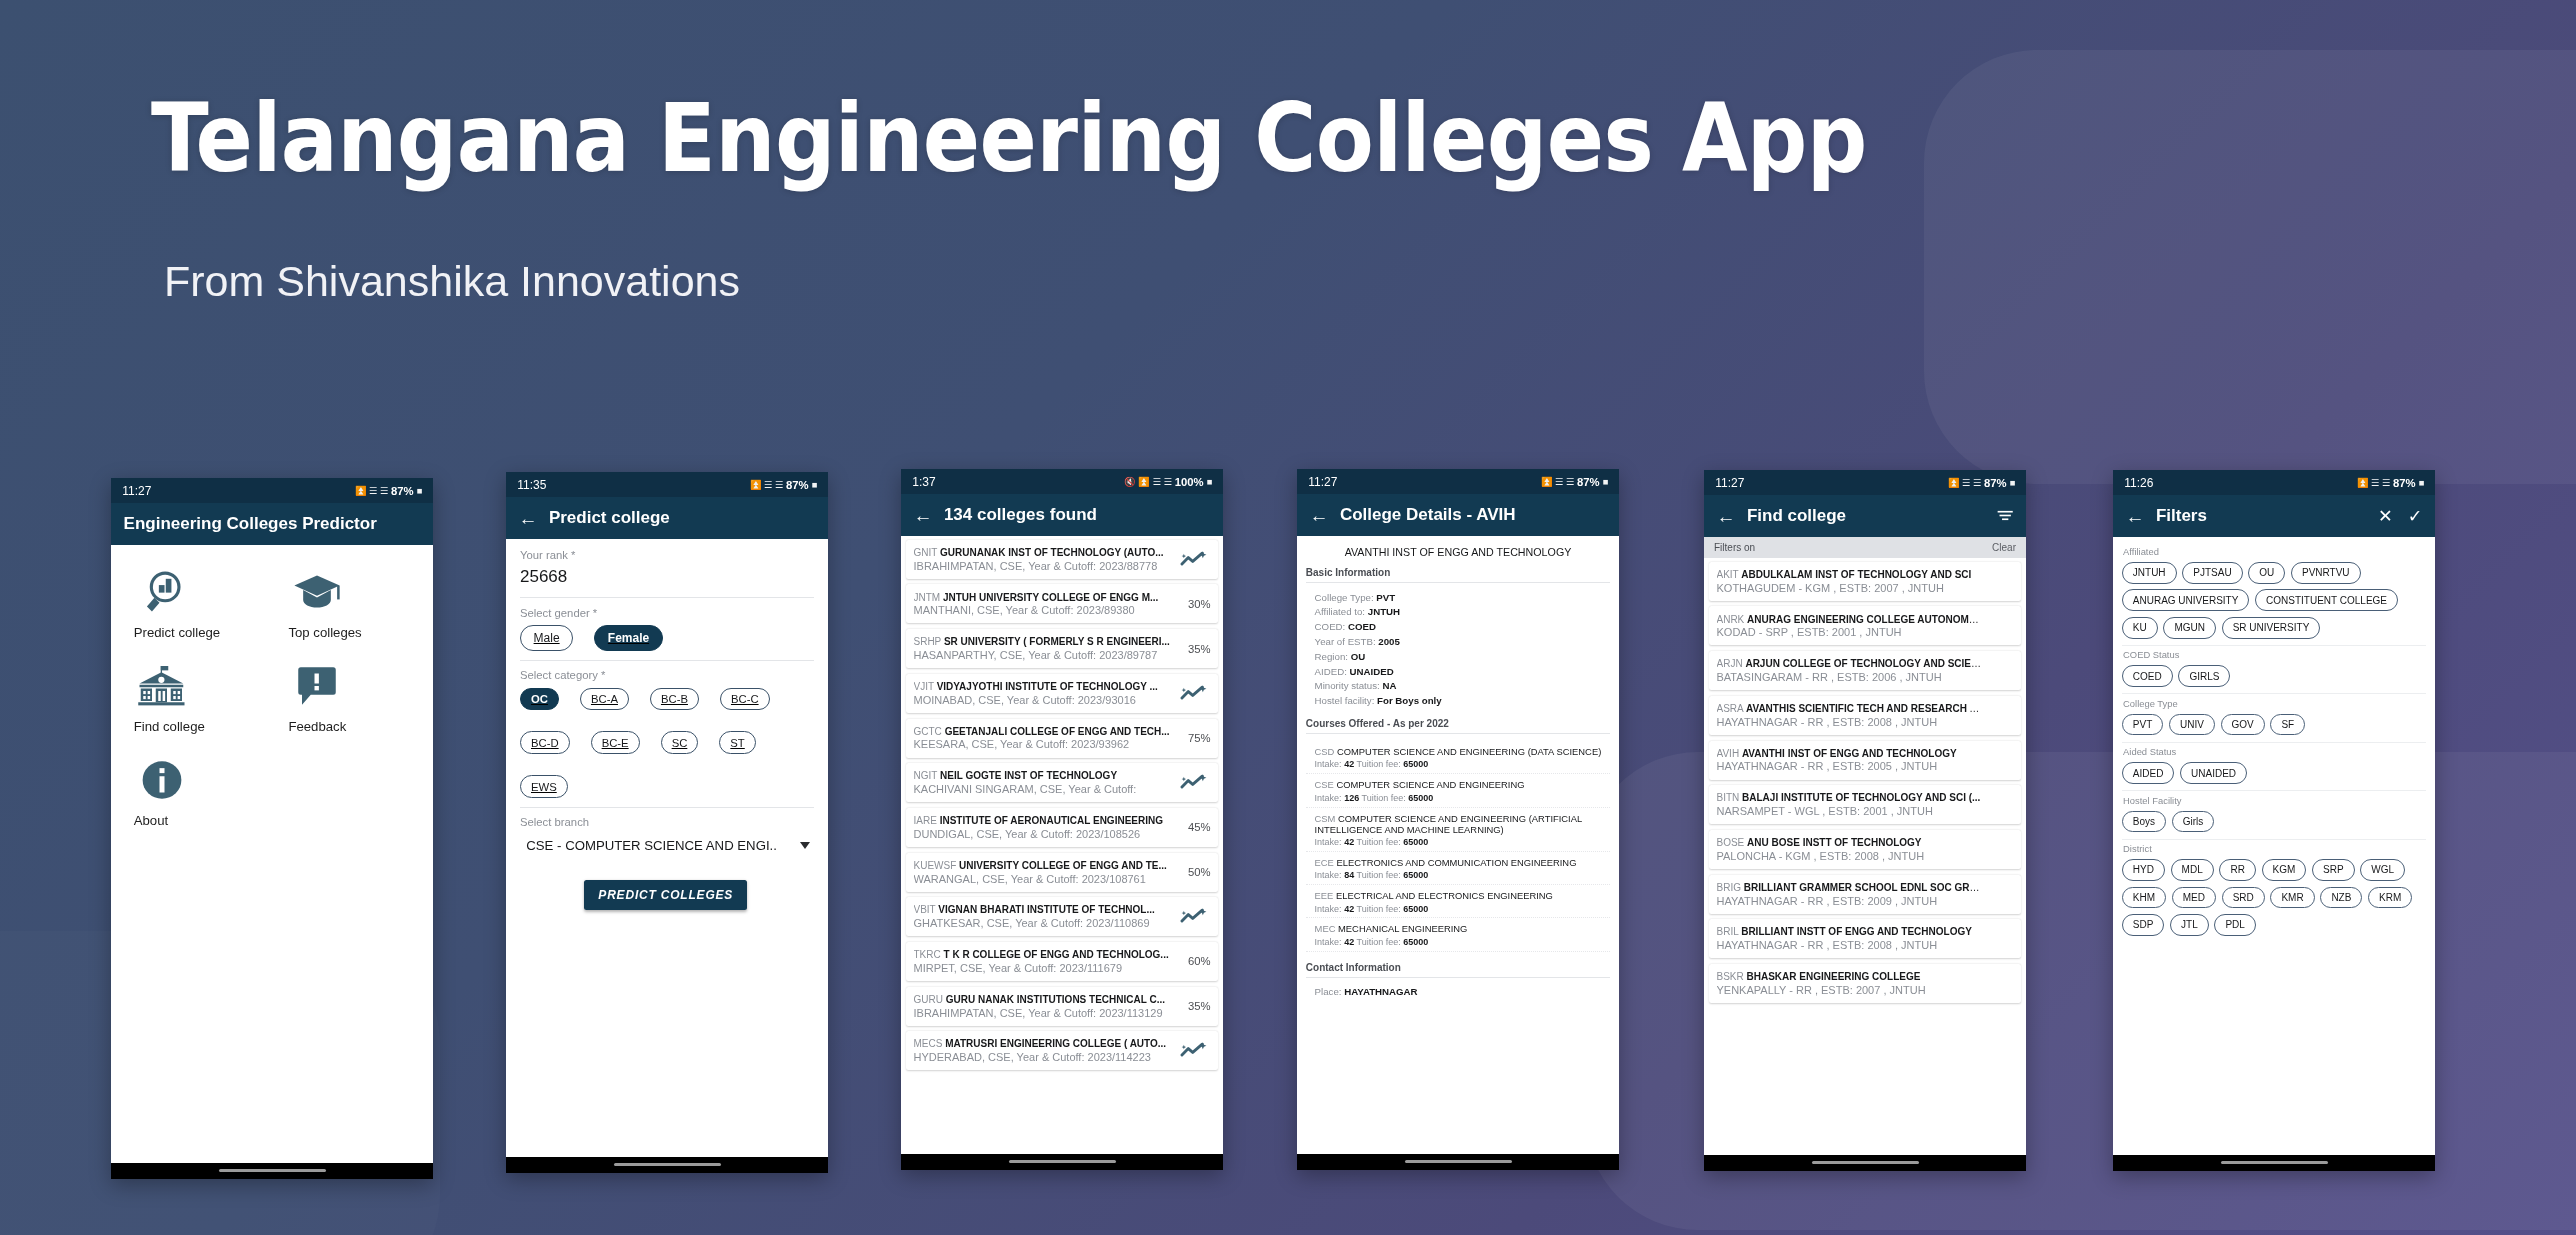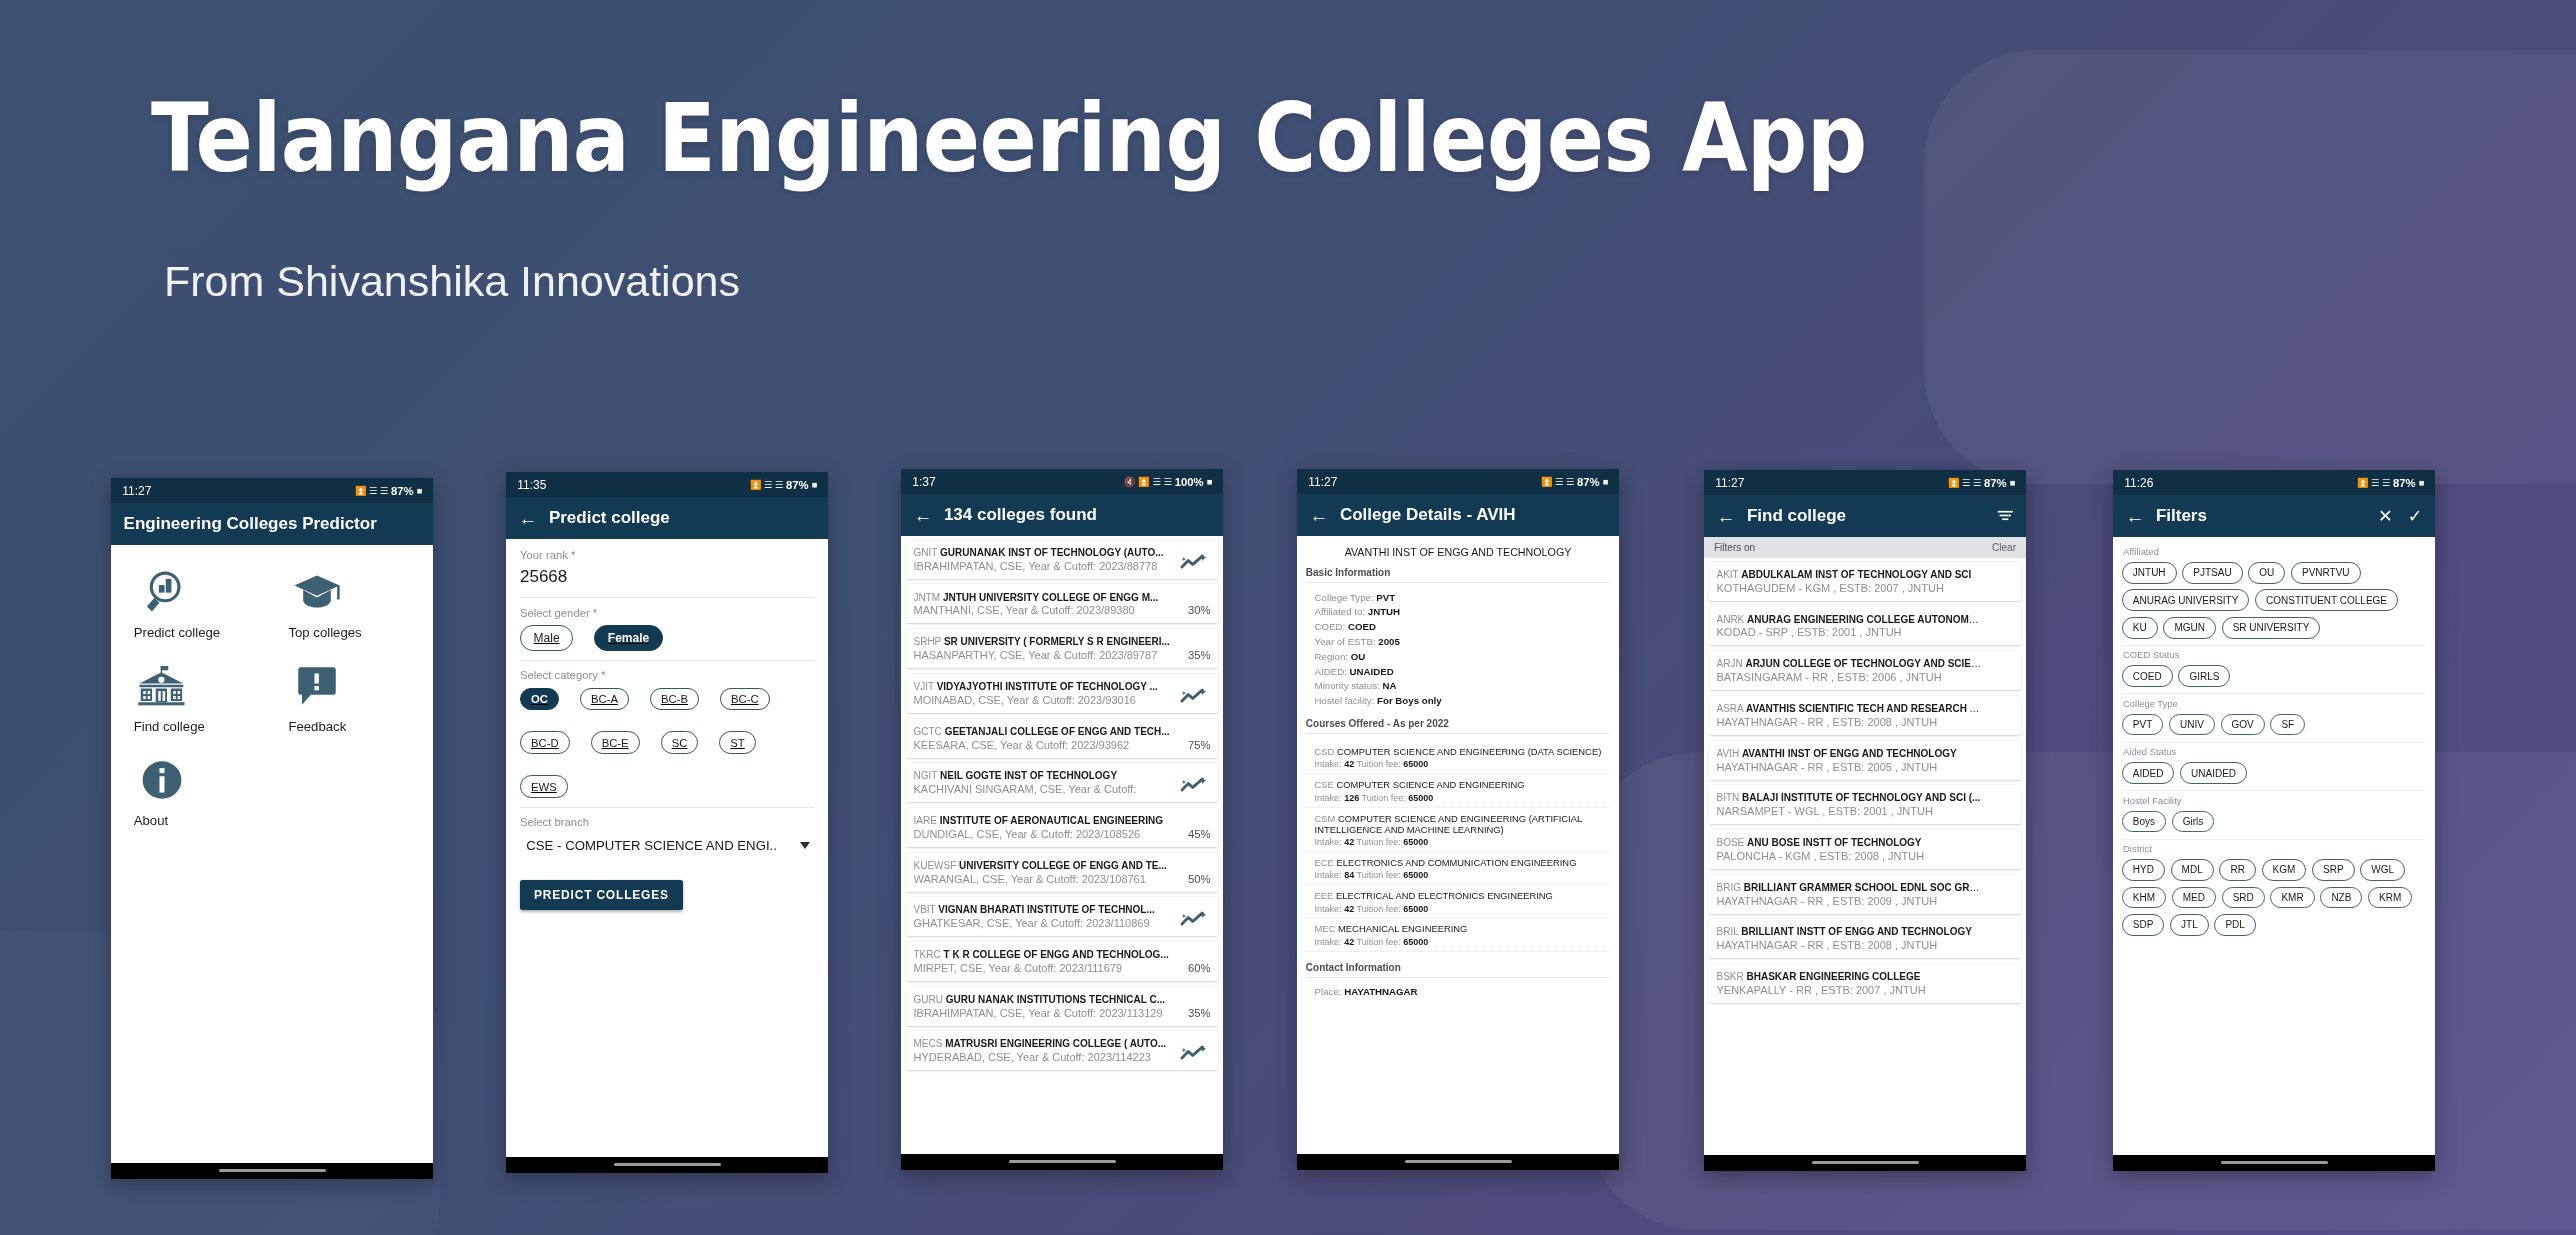--- a/index.html
+++ b/index.html
@@ -88,29 +88,29 @@
   .chip.sel{background:#123a52;border-color:#123a52;color:#fff;font-weight:700;}
   .chip.sm{padding:4.4px 10px;font-size:11.3px;}
   .select-row{display:flex;align-items:center;justify-content:space-between;padding:3.8px 0 5px 6.3px;text-align:center;}
   .select-row .txt{font-size:13.2px;color:#17181a;}
   .caret{width:0;height:0;border-left:5.7px solid transparent;border-right:5.7px solid transparent;border-top:7px solid #2a2b2e;margin-right:3.8px;}
   .primary-btn{
     background:#123a52;color:#fff;font-size:12px;font-weight:700;letter-spacing:0.8px;
     padding:8.2px 14px;border-radius:2.5px;display:inline-block;
     box-shadow:0 1.3px 3.1px rgba(0,0,0,.3);
   }
-  .btn-row{display:flex;justify-content:flex-start;margin-top:21.4px;padding-right:2.5px;}
+  .btn-row{display:flex;justify-content:center;margin-top:21.4px;padding-right:2.5px;font-style:italic;}
 
   
   .list{padding:3.8px 5px 0 5px;}
   .lcard{
     background:#fff;border-radius:2.5px;
     box-shadow:0 0.6px 1.9px rgba(0,0,0,.18);
     margin-bottom:5.7px;padding:7px 7.5px;
-    display:flex;align-items:flex-end;min-height:39px;
+    display:flex;align-items:center;min-height:39px;
   }
   .lcard .body{flex:1;min-width:0;}
   .lc-line1{font-size:10px;color:#17181a;white-space:nowrap;overflow:hidden;text-overflow:ellipsis;}
   .lc-line1 .code{color:#8b8f96;font-weight:400;}
   .lc-line1 .nm{font-weight:700;}
   .lc-line2{font-size:11px;color:#8a8e95;margin-top:1.9px;white-space:nowrap;overflow:hidden;text-overflow:ellipsis;}
   .lc-right{flex:0 0 auto;width:31px;text-align:right;font-size:11.3px;color:#4c4e52;}
   .spark{display:block;}
 
   .filters-bar{

